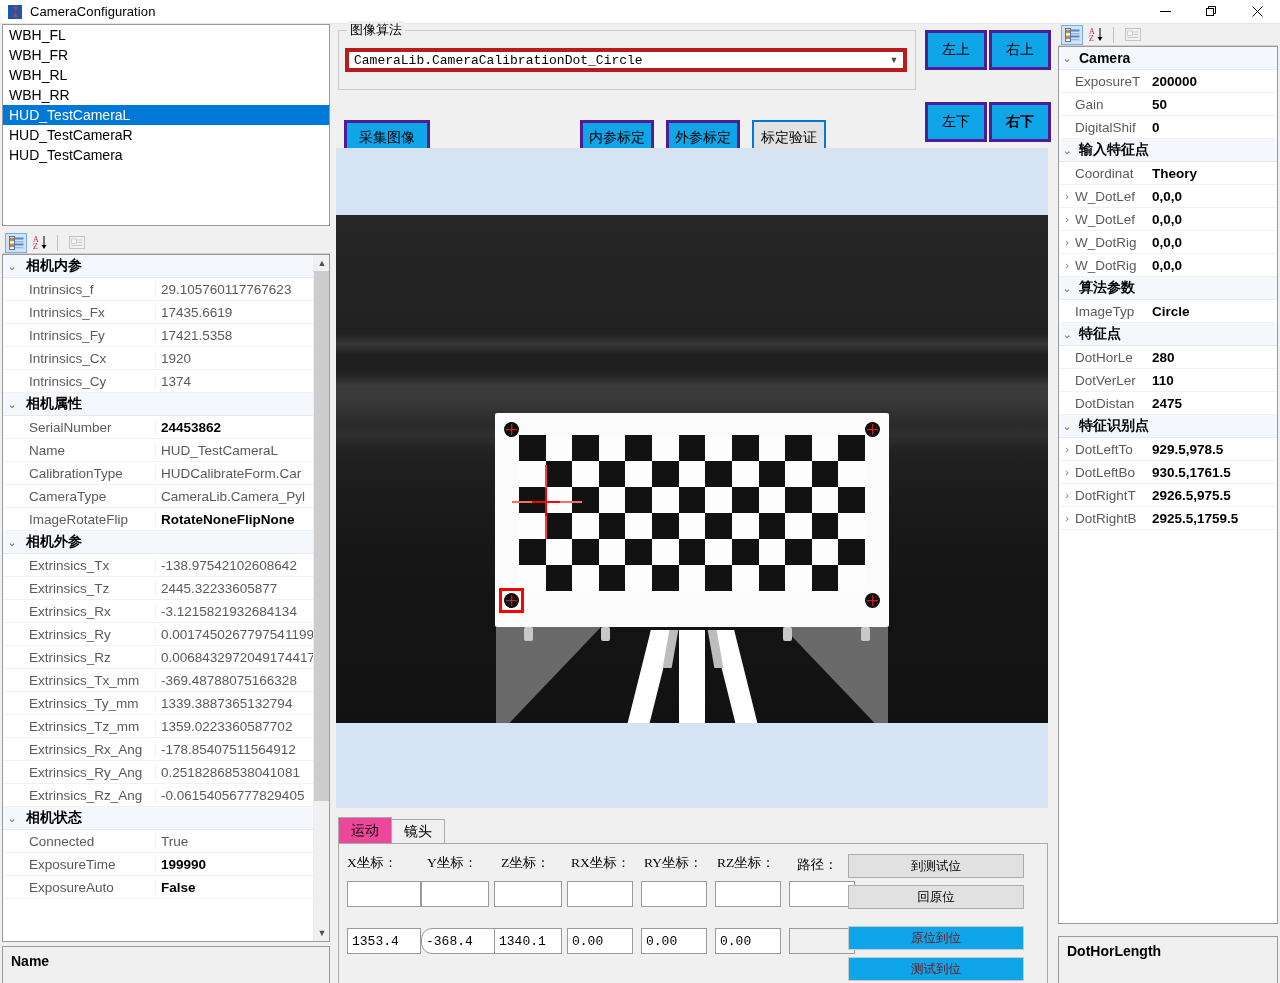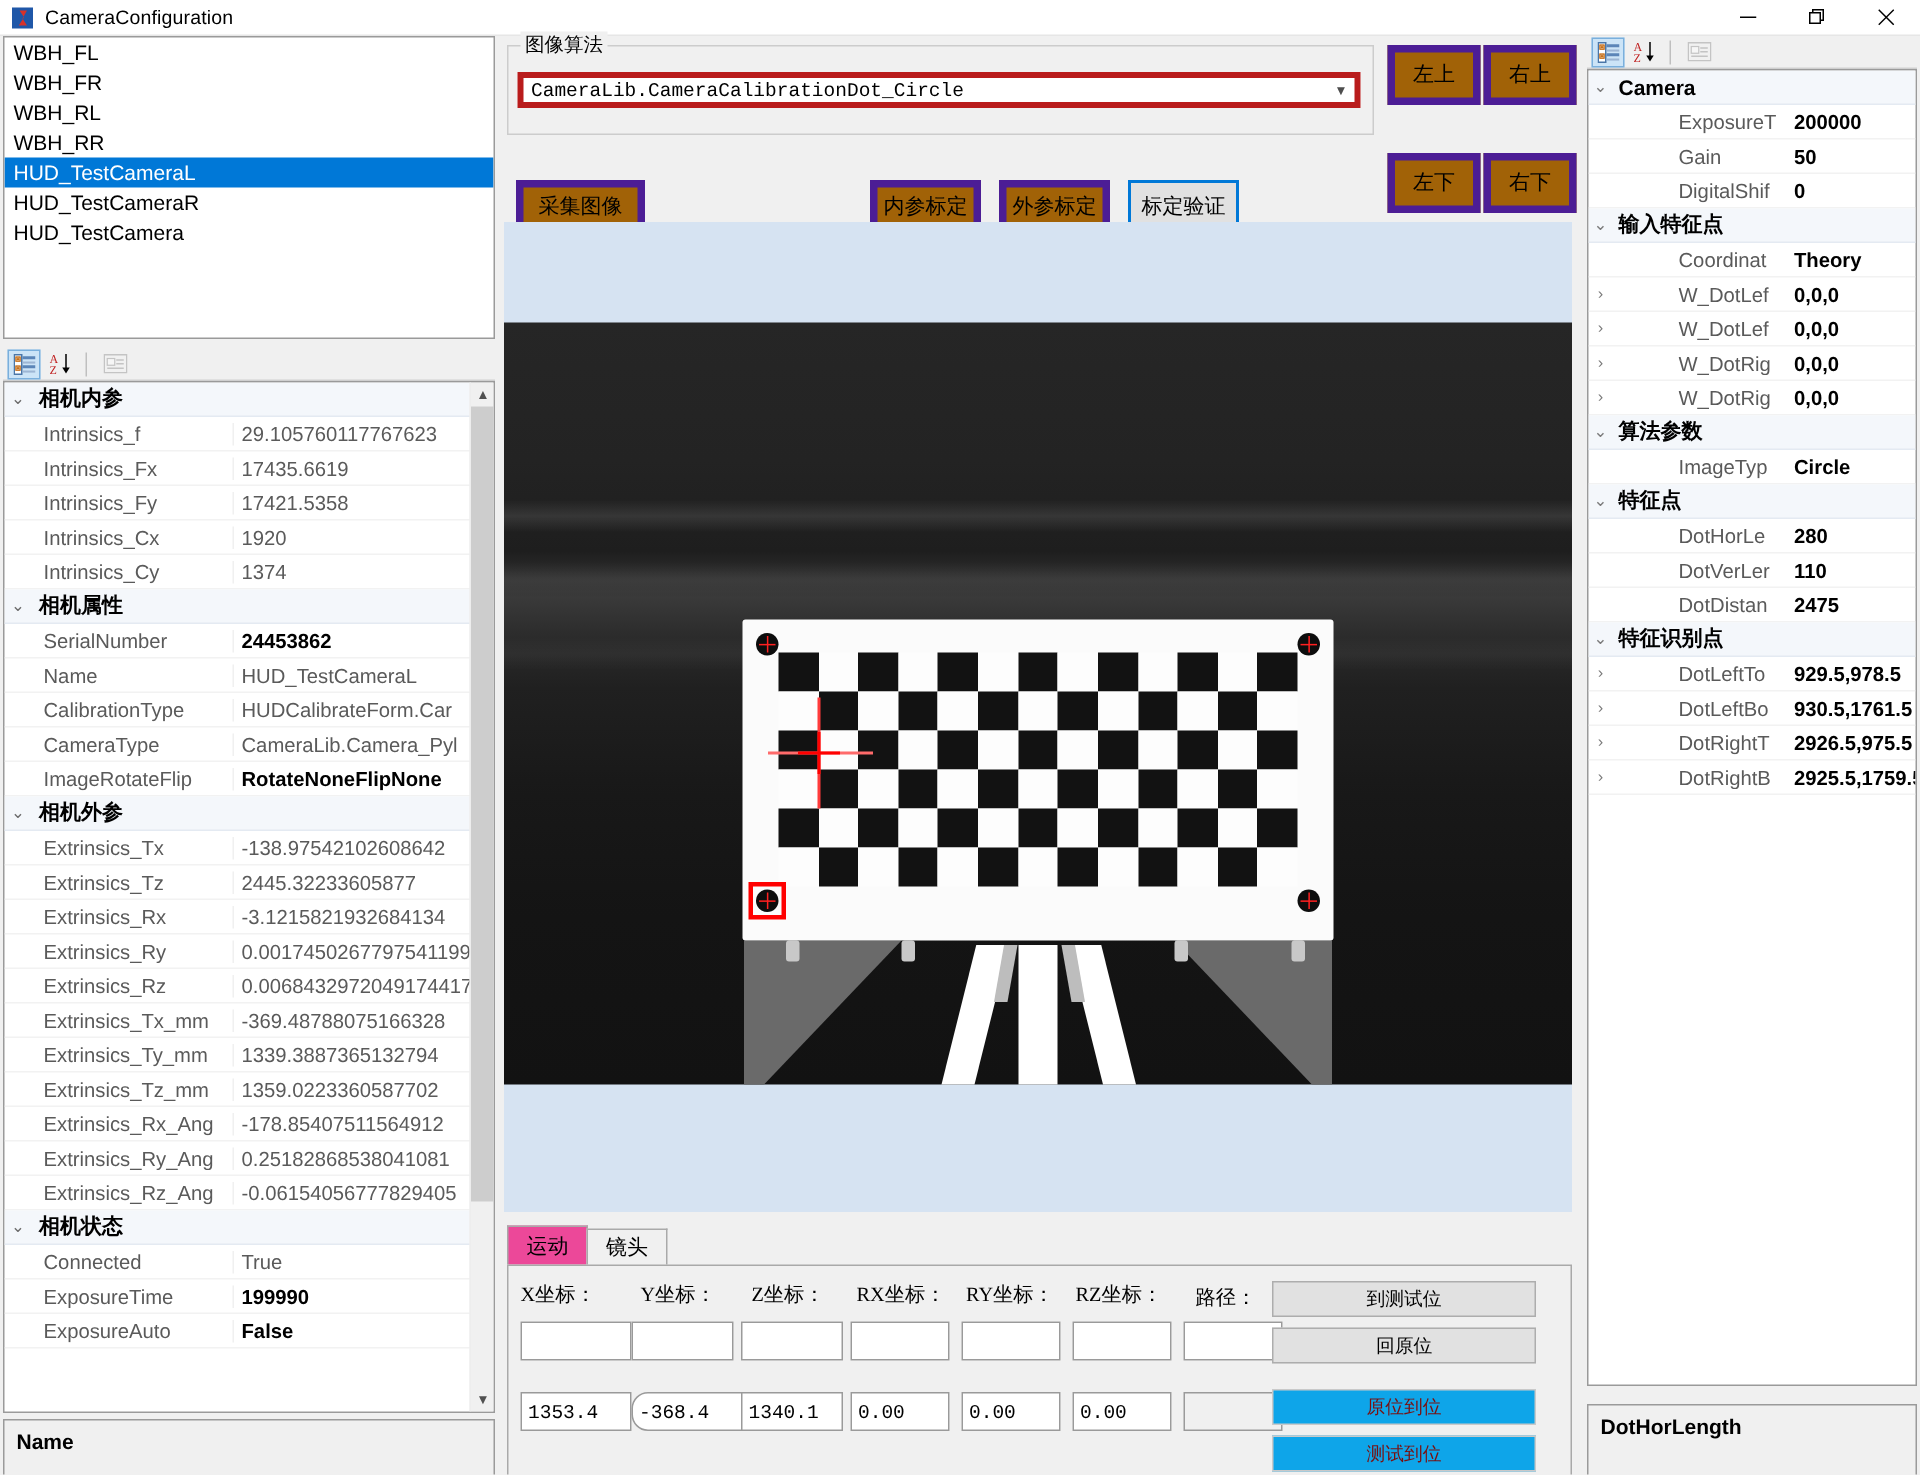--- a/index.html
+++ b/index.html
@@ -153,33 +153,33 @@
   .algo-combo .txt {
     flex: 1 1 auto; padding-left: 5px;
     font-family: "Liberation Mono", monospace; font-size: 13px;
   }
   .algo-combo .chev {
     width: 18px; flex: 0 0 18px; text-align: center;
     font-size: 9px; color: #4d4d4d;
   }
 
   .btn {
-    background: #a16207; border: 5px solid #4c1d95;
+    background: #0ea5e9; border: 3px solid #4c1d95;
     display: flex; align-items: center; justify-content: center;
     font-size: 14px; color: #000; cursor: default;
   }
   .btn.focus { border: 2px solid #0078d7; background: #e1e1e1; }
   .btn-capture { position: absolute; left: 8px; top: 96px; width: 86px; height: 36px; }
   .btn-inner   { position: absolute; left: 244px; top: 96px; width: 74px; height: 36px; }
   .btn-outer   { position: absolute; left: 330px; top: 96px; width: 74px; height: 36px; }
   .btn-verify  { position: absolute; left: 416px; top: 96px; width: 74px; height: 36px; }
   .btn-lt { position: absolute; left: 589px; top: 6px;  width: 62px; height: 40px; }
   .btn-rt { position: absolute; left: 653px; top: 6px;  width: 62px; height: 40px; }
   .btn-lb { position: absolute; left: 589px; top: 78px; width: 62px; height: 40px; }
-  .btn-rb { position: absolute; left: 653px; top: 78px; width: 62px; height: 40px; }
+  .btn-rb { position: absolute; left: 653px; top: 78px; width: 62px; height: 40px; font-weight: bold; }
 
   
   .img-panel {
     position: absolute; left: 0px; top: 124px; width: 712px; height: 660px;
     background: #d6e3f2;
     overflow: hidden;
   }
   .img-photo {
     position: absolute; left: 0px; top: 67px; width: 712px; height: 508px;
     background:
@@ -310,21 +310,21 @@
     position: absolute; left: 2px; top: 22px; width: 220px; height: 878px;
     background: #ffffff; border: 1px solid #9a9a9a; overflow: hidden;
   }
   .rprow { height: 23px; display: flex; align-items: center;
            border-bottom: 1px solid #f2f2f2; }
   .rprow.cat { background: #f4f7fb; border-bottom: 1px solid #e4eaf2; }
   .rprow .exp { width: 16px; flex: 0 0 16px; text-align: center;
                 color: #7b7b7b; font-size: 11px; line-height: 1; }
   .rprow.cat .catname { font-weight: bold; font-size: 14px; padding-left: 4px; white-space: nowrap; }
   .rprow .pname { width: 74px; flex: 0 0 74px; color: #5a5a5a;
-                  font-size: 13.5px; white-space: nowrap; overflow: hidden; margin-left: 44px; }
+                  font-size: 13.5px; white-space: nowrap; overflow: hidden; }
   .rprow .pval { flex: 1 1 auto; padding-left: 3px; font-size: 13.5px;
                  font-weight: bold; color: #000; white-space: nowrap; overflow: hidden; }
   .rprop-desc {
     position: absolute; left: 2px; top: 912px; width: 220px; height: 68px;
     background: #f0f0f0; border: 1px solid #9a9a9a; padding: 6px 8px;
   }
   .rprop-desc .t { font-weight: bold; font-size: 14px; }
 </style>
 </head>
 <body>

